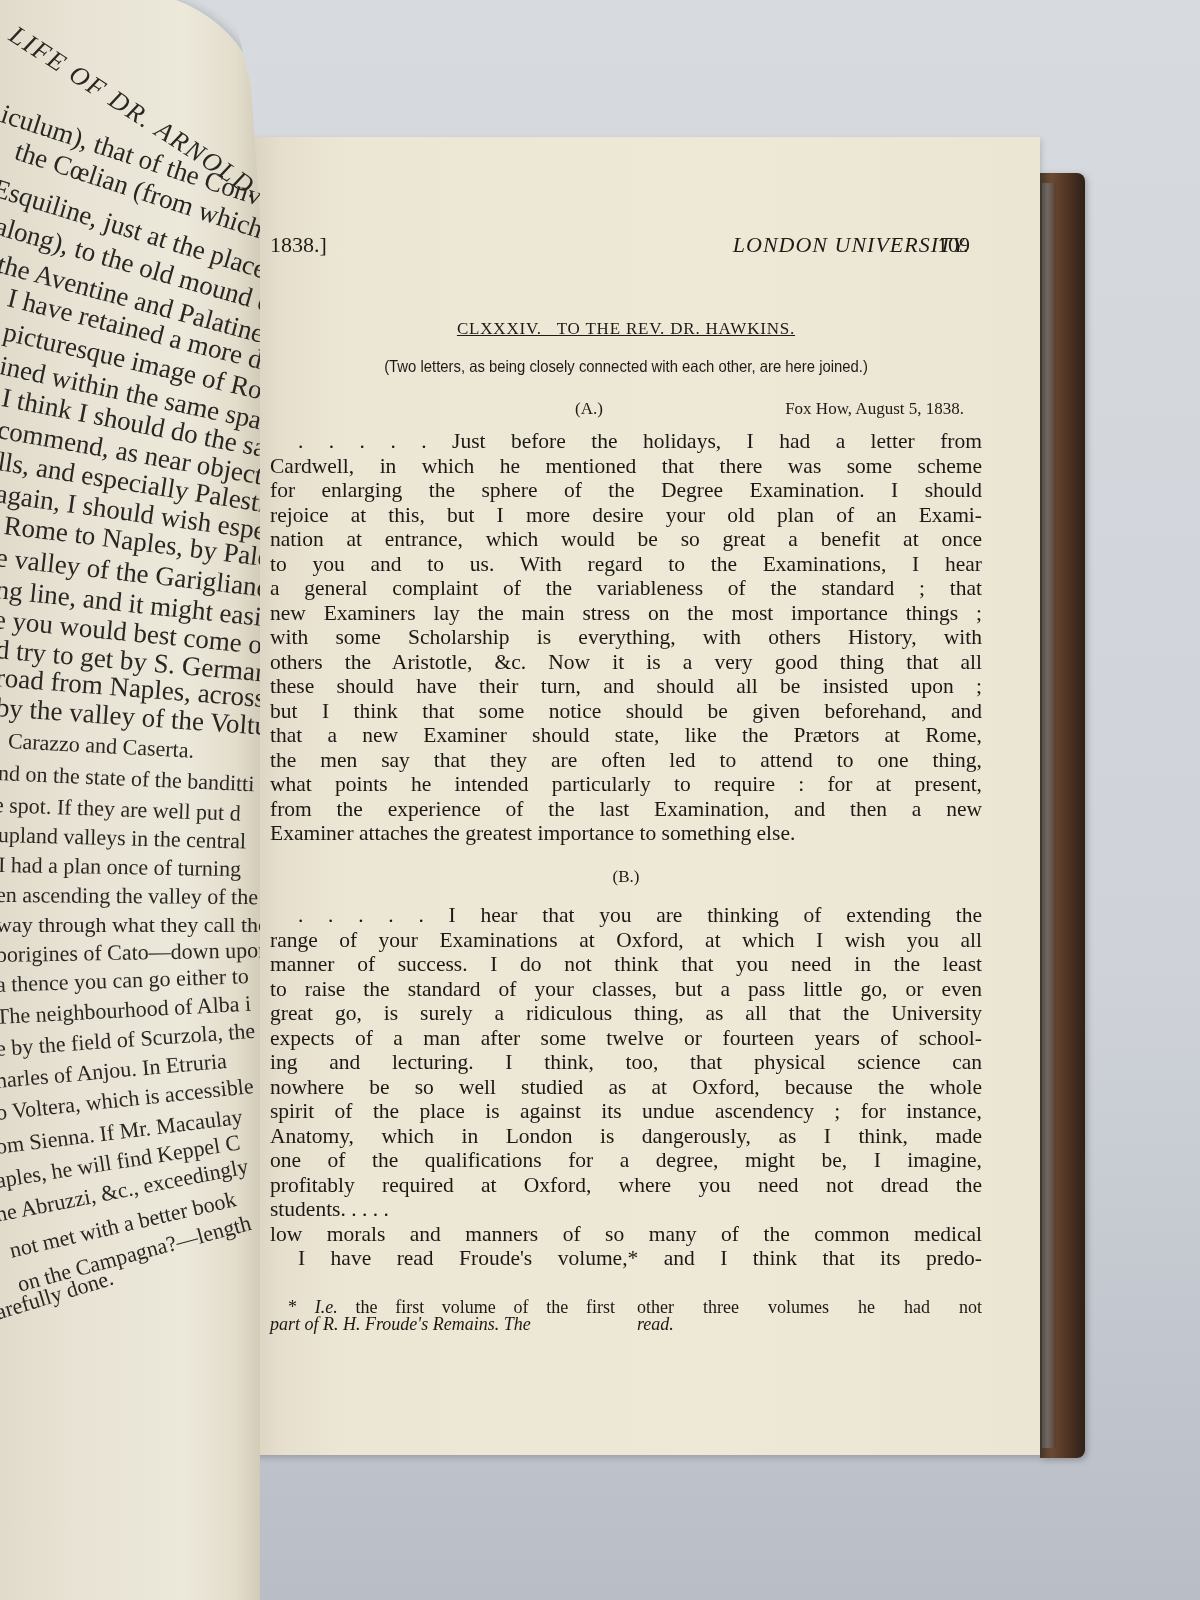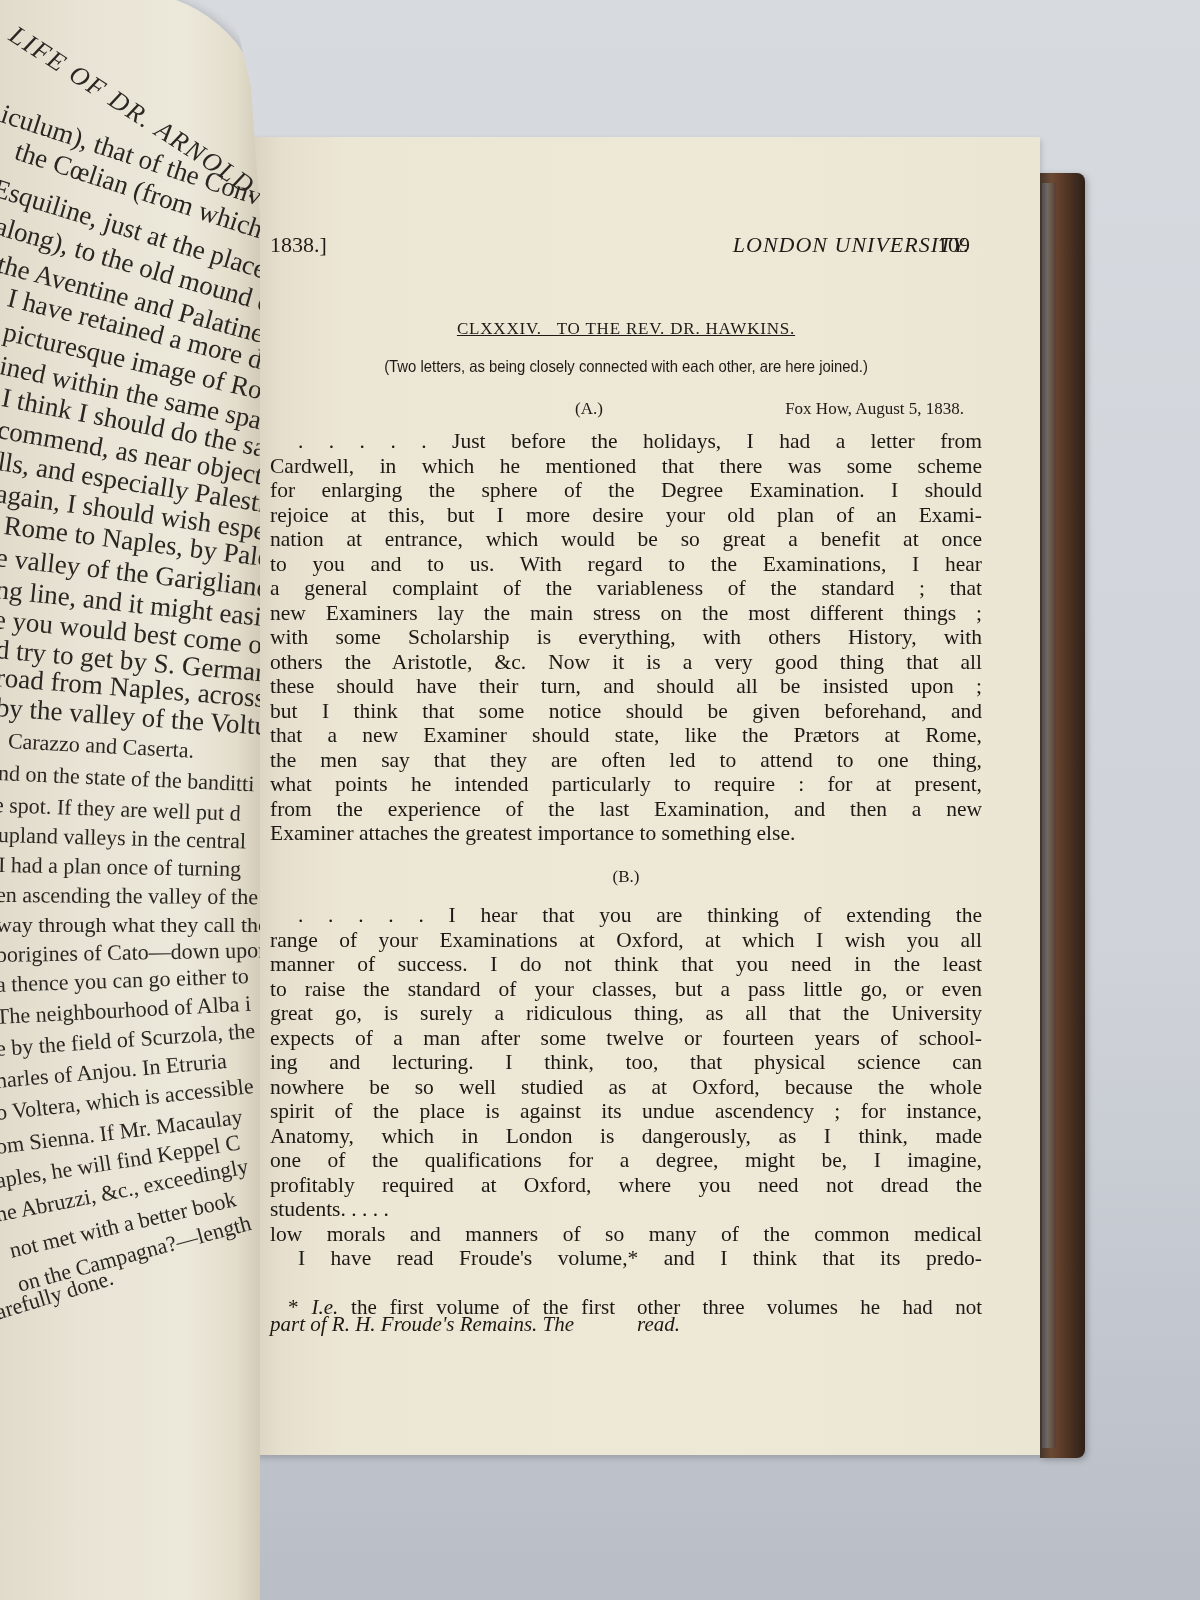--- a/index.html
+++ b/index.html
@@ -77,21 +77,21 @@
 
     .para-a { top: 292px; }
     .section-b-label {
       position: absolute; left: 20px; top: 730px; width: 712px;
       text-align: center; font-size: 17px; color: #1e1b16;
     }
     .para-b { top: 766px; }
 
     .footnote {
       position: absolute; left: 20px; top: 1162px; width: 712px;
-      font-size: 21px; line-height: 17px; color: #1c1914;
+      font-size: 18px; line-height: 17px; color: #1c1914;
       display: flex; gap: 22px;
     }
     .fn-col { flex: 1; }
     .fn-col .line { display: block; white-space: nowrap; text-align: justify; text-align-last: justify; }
     .fn-col .line.last { text-align-last: left; font-style: italic; }
     .fn-col .line.indent { padding-left: 18px; }
     .fn-col em { font-style: italic; }
 
     
     .page-left {
@@ -141,21 +141,21 @@
   </div>
 
   <div class="body-text para-a">
     <span class="line indent">. . . . . Just before the holidays, I had a letter from</span>
     <span class="line">Cardwell, in which he mentioned that there was some scheme</span>
     <span class="line">for enlarging the sphere of the Degree Examination.  I should</span>
     <span class="line">rejoice at this, but I more desire your old plan of an Exami-</span>
     <span class="line">nation at entrance, which would be so great a benefit at once</span>
     <span class="line">to you and to us.  With regard to the Examinations, I hear</span>
     <span class="line">a general complaint of the variableness of the standard ; that</span>
-    <span class="line">new Examiners lay the main stress on the most different things ;</span>
+    <span class="line">new Examiners lay the main stress on the most importance things ;</span>
     <span class="line">with some Scholarship is everything, with others History, with</span>
     <span class="line">others the Aristotle, &amp;c.  Now it is a very good thing that all</span>
     <span class="line">these should have their turn, and should all be insisted upon ;</span>
     <span class="line">but I think that some notice should be given beforehand, and</span>
     <span class="line">that a new Examiner should state, like the Prætors at Rome,</span>
     <span class="line">the men say that they are often led to attend to one thing,</span>
     <span class="line">what points he intended particularly to require : for at present,</span>
     <span class="line">from the experience of the last Examination, and then a new</span>
     <span class="line last">Examiner attaches the greatest importance to something else.</span>
   </div>

